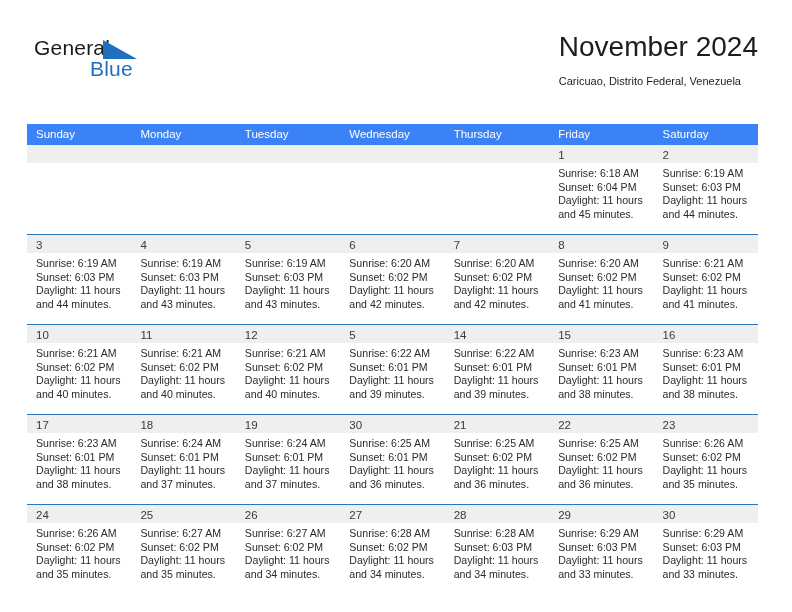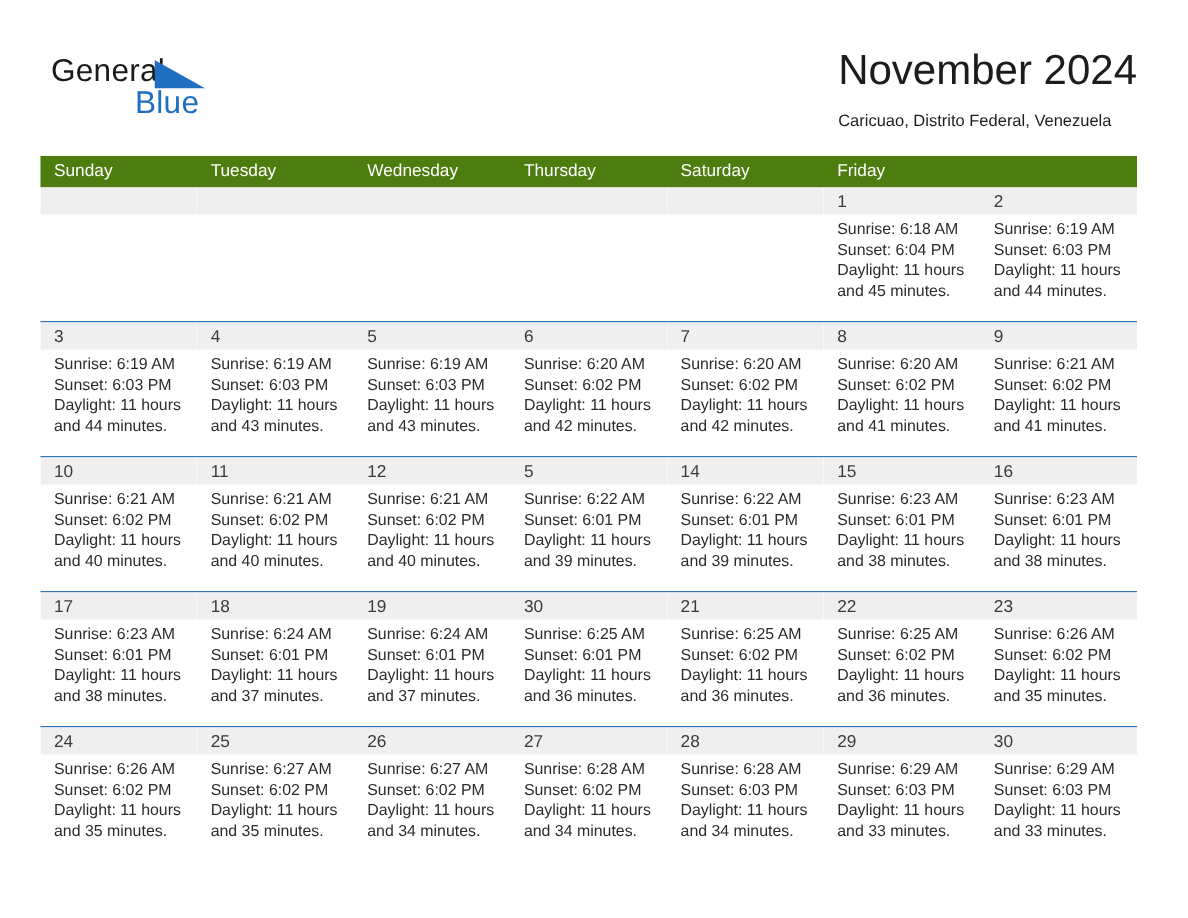--- a/index.html
+++ b/index.html
@@ -88,22 +88,23 @@
   
   .calendar {
     position: absolute;
     left: 27px;
     top: 104px;
     width: 731px;
   }
   .weekdays {
     display: grid;
     grid-template-columns: repeat(7, 1fr);
-    background: #4d7c0f;
+    background: #3b82f6;
     height: 21px;
+    margin-top: 20px;
   }
   .weekday {
     color: #ffffff;
     font-size: 11.5px;
     line-height: 21px;
     padding-left: 9px;
     white-space: nowrap;
     overflow: hidden;
   }
   .week {
@@ -157,25 +158,26 @@
     <div class="title-block">
       <div class="cal-title">November 2024</div>
       <div class="cal-subtitle">Caricuao, Distrito Federal, Venezuela</div>
     </div>
 
   </div>
 
   <div class="calendar">
     <div class="weekdays" id="weekdays-row">
         <div class="weekday">Sunday</div>
+        <div class="weekday">Monday</div>
         <div class="weekday">Tuesday</div>
         <div class="weekday">Wednesday</div>
         <div class="weekday">Thursday</div>
+        <div class="weekday">Friday</div>
         <div class="weekday">Saturday</div>
-        <div class="weekday">Friday</div>
       </div>
     <div id="weeks-container">
         <div class="week">
           <div class="day empty">
             <div class="day-num-band"><span class="day-num"></span></div>
             <div class="day-info"></div>
           </div>
           <div class="day empty">
             <div class="day-num-band"><span class="day-num"></span></div>
             <div class="day-info"></div>

